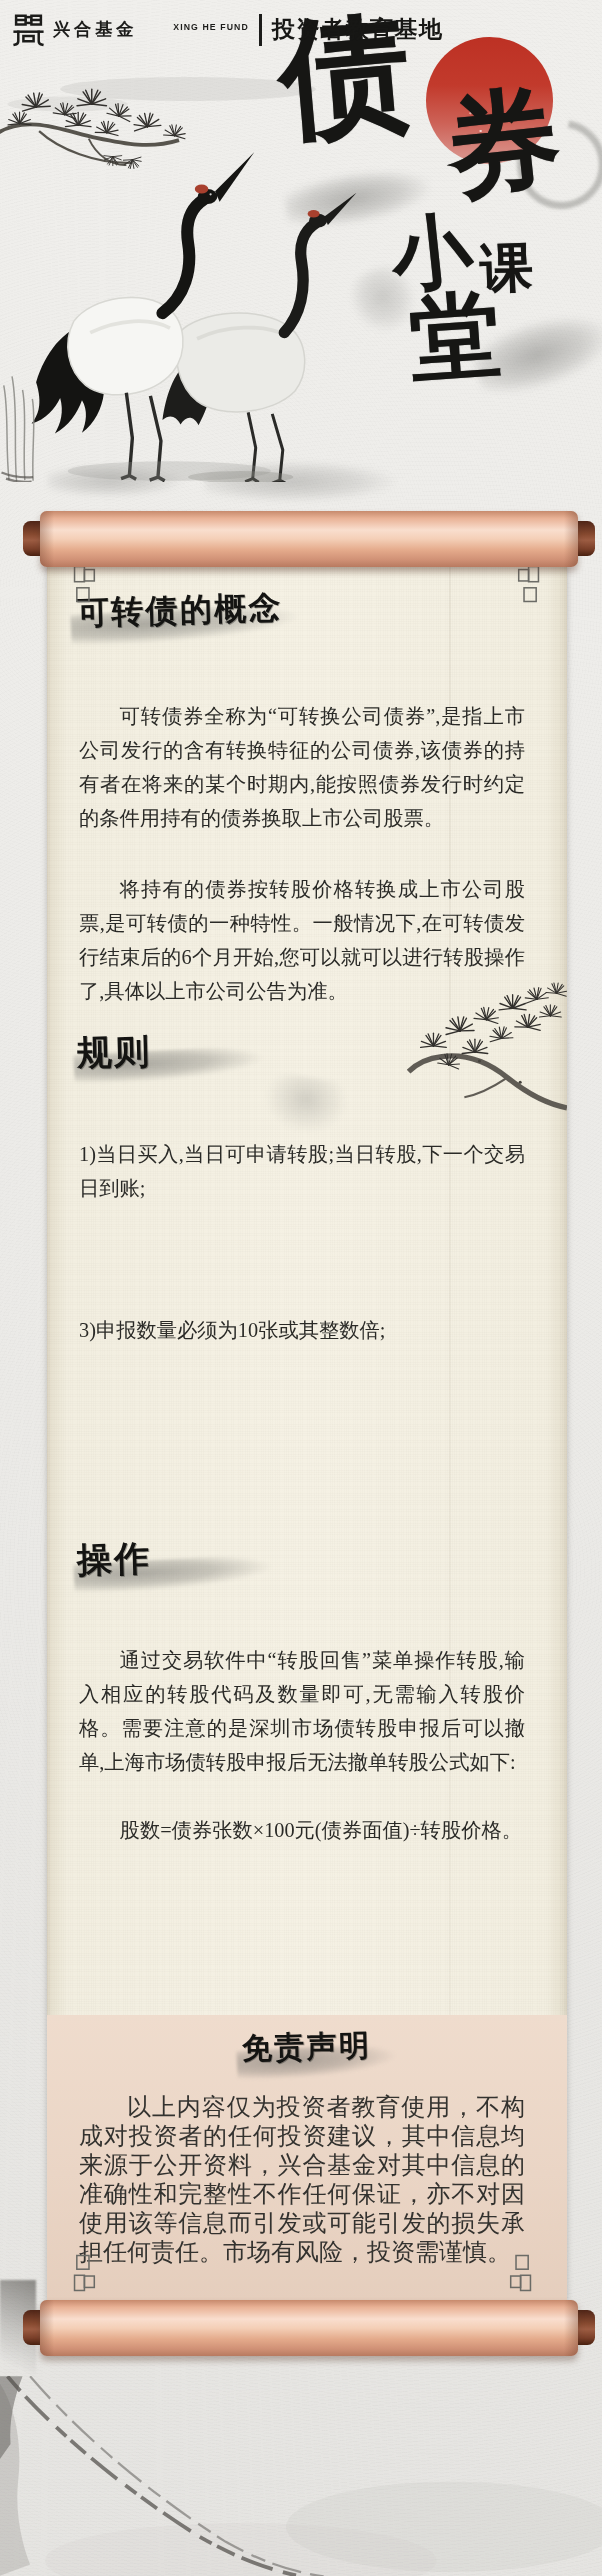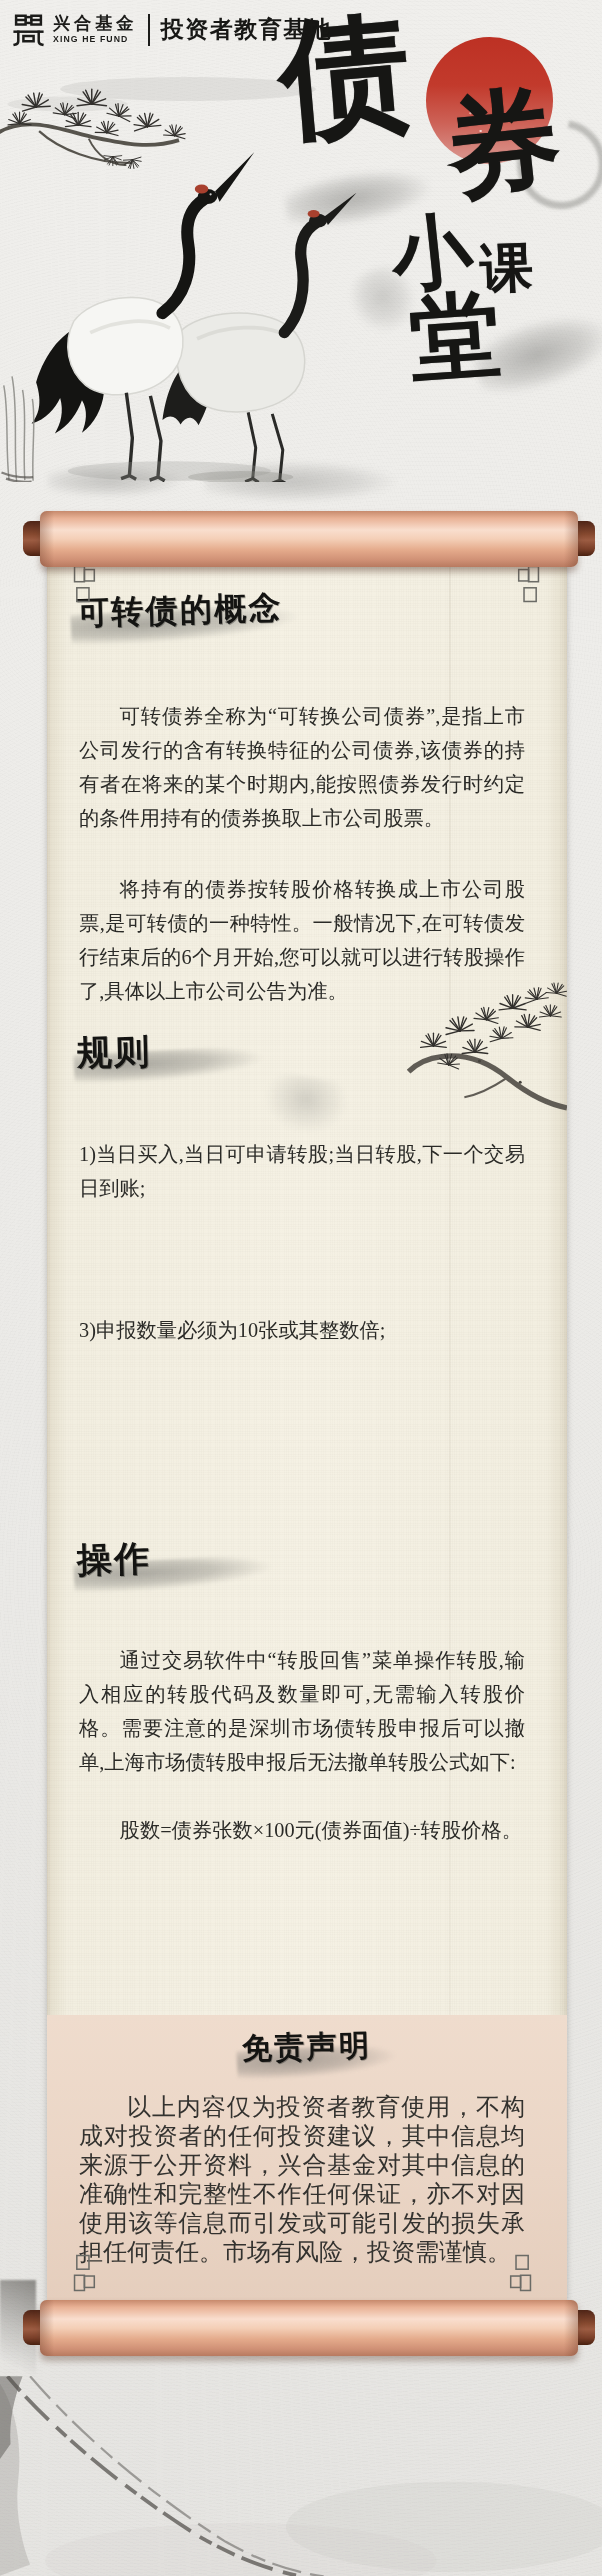--- a/index.html
+++ b/index.html
@@ -8,23 +8,23 @@
     background:linear-gradient(180deg,#f0efec 0%,#ebeae7 55%,#e5e4e1 100%);}
   .canvas::before{content:"";position:absolute;inset:0;pointer-events:none;
     background:
       repeating-radial-gradient(circle at 17% 23%, rgba(0,0,0,.012) 0 0.8px, transparent 0.8px 3px),
       repeating-radial-gradient(circle at 73% 61%, rgba(0,0,0,.012) 0 0.8px, transparent 0.8px 3.8px);}
   .abs{position:absolute;}
 
   
   .header{position:absolute;top:12px;left:10.5px;display:flex;align-items:center;gap:7.5px;z-index:8;}
   .seal{width:35px;height:35px;}
-  .brand-col{display:flex;flex-direction:column;line-height:1;color:#1c1c1a;}
+  .brand-col{display:flex;flex-direction:row;line-height:1;color:#1c1c1a;}
   .brand-cn{font-family:"Liberation Sans","DejaVu Sans",sans-serif;font-weight:bold;font-size:17.3px;letter-spacing:3.8px;}
-  .brand-en{font-family:"Liberation Sans","DejaVu Sans",sans-serif;font-weight:bold;font-size:8.7px;letter-spacing:1.1px;margin-top:2.3px;}
+  .brand-en{font-family:"Liberation Sans","DejaVu Sans",sans-serif;font-weight:bold;font-size:8.7px;letter-spacing:1.1px;margin-top:2.3px;margin-left:36px;}
   .brand-divider{width:2.3px;height:32px;background:#1c1c1a;margin:0 3px;}
   .tagline{font-family:"Liberation Sans","DejaVu Sans",sans-serif;font-weight:900;font-size:23px;color:#171715;letter-spacing:1.5px;}
 
   
   .sun{position:absolute;left:426px;top:37px;width:127px;height:127px;border-radius:50%;z-index:2;
     background:
       radial-gradient(circle at 55% 66%, rgba(255,255,255,.85) 1px, transparent 2px),
       radial-gradient(circle at 43% 74%, rgba(255,255,255,.7) 0.8px, transparent 1.5px),
       radial-gradient(circle at 62% 80%, rgba(255,255,255,.6) 0.8px, transparent 1.5px),
       radial-gradient(circle at 35% 60%, rgba(255,255,255,.5) 0.8px, transparent 1.5px),

